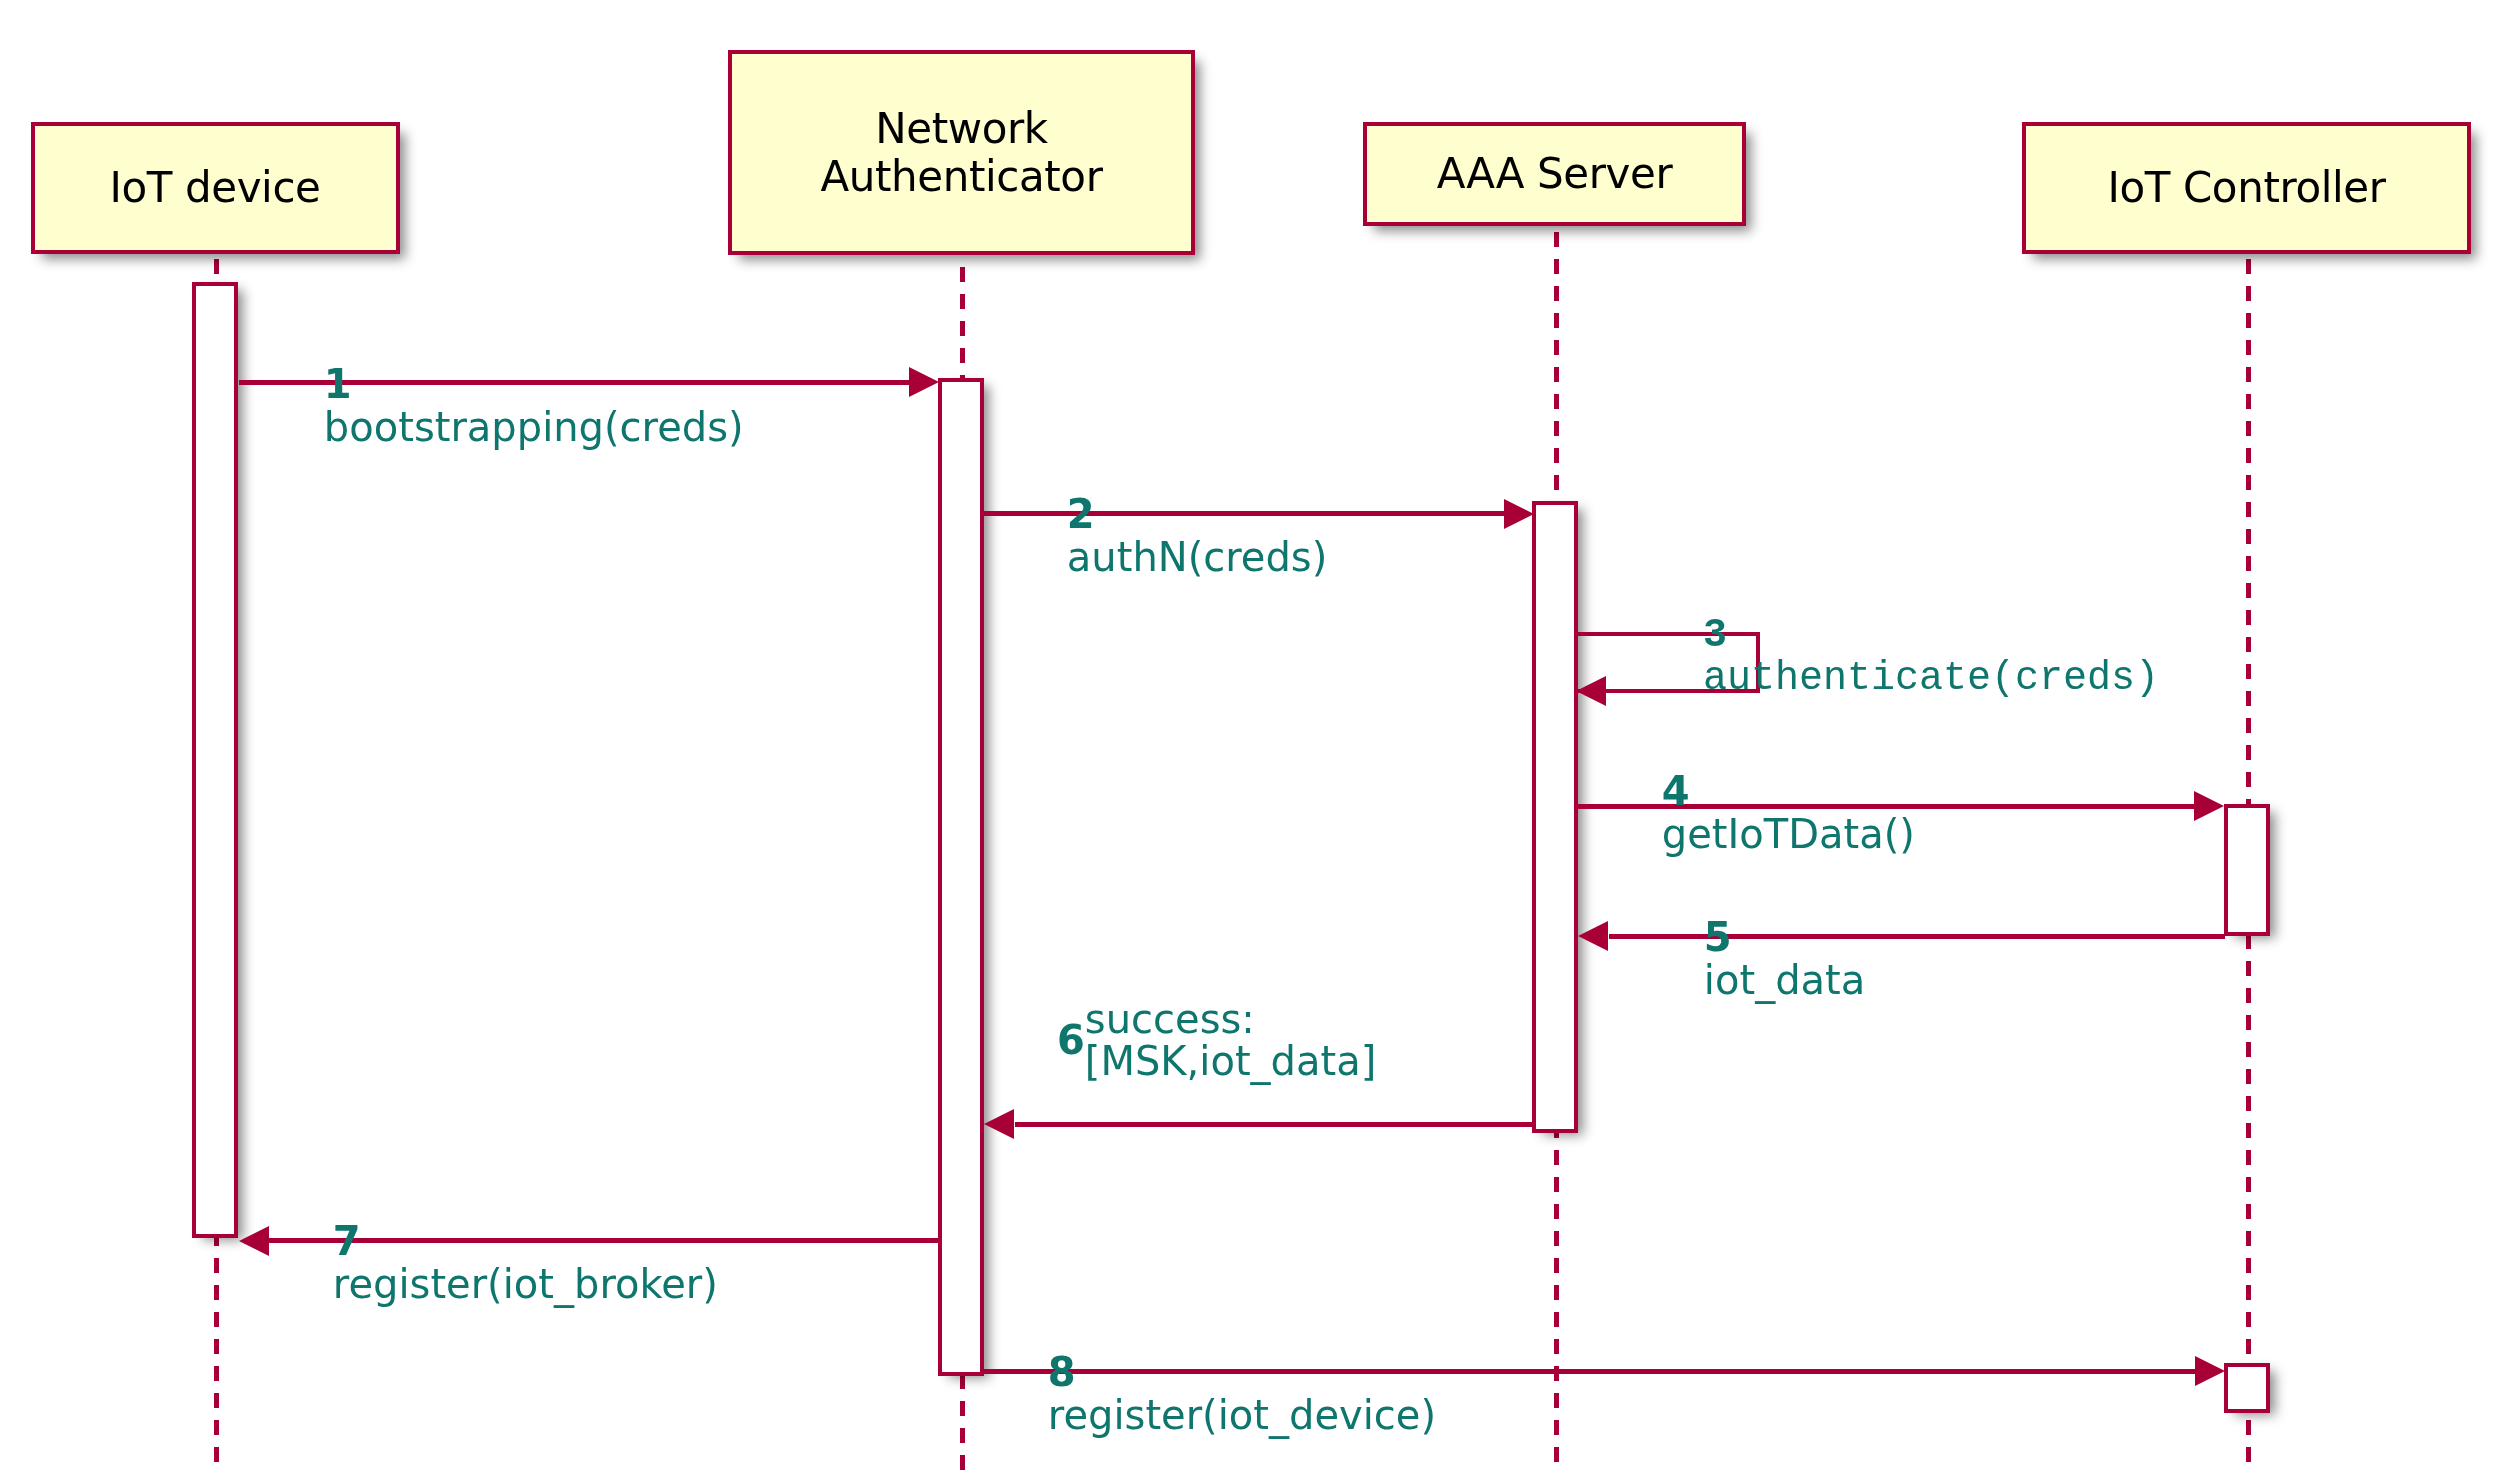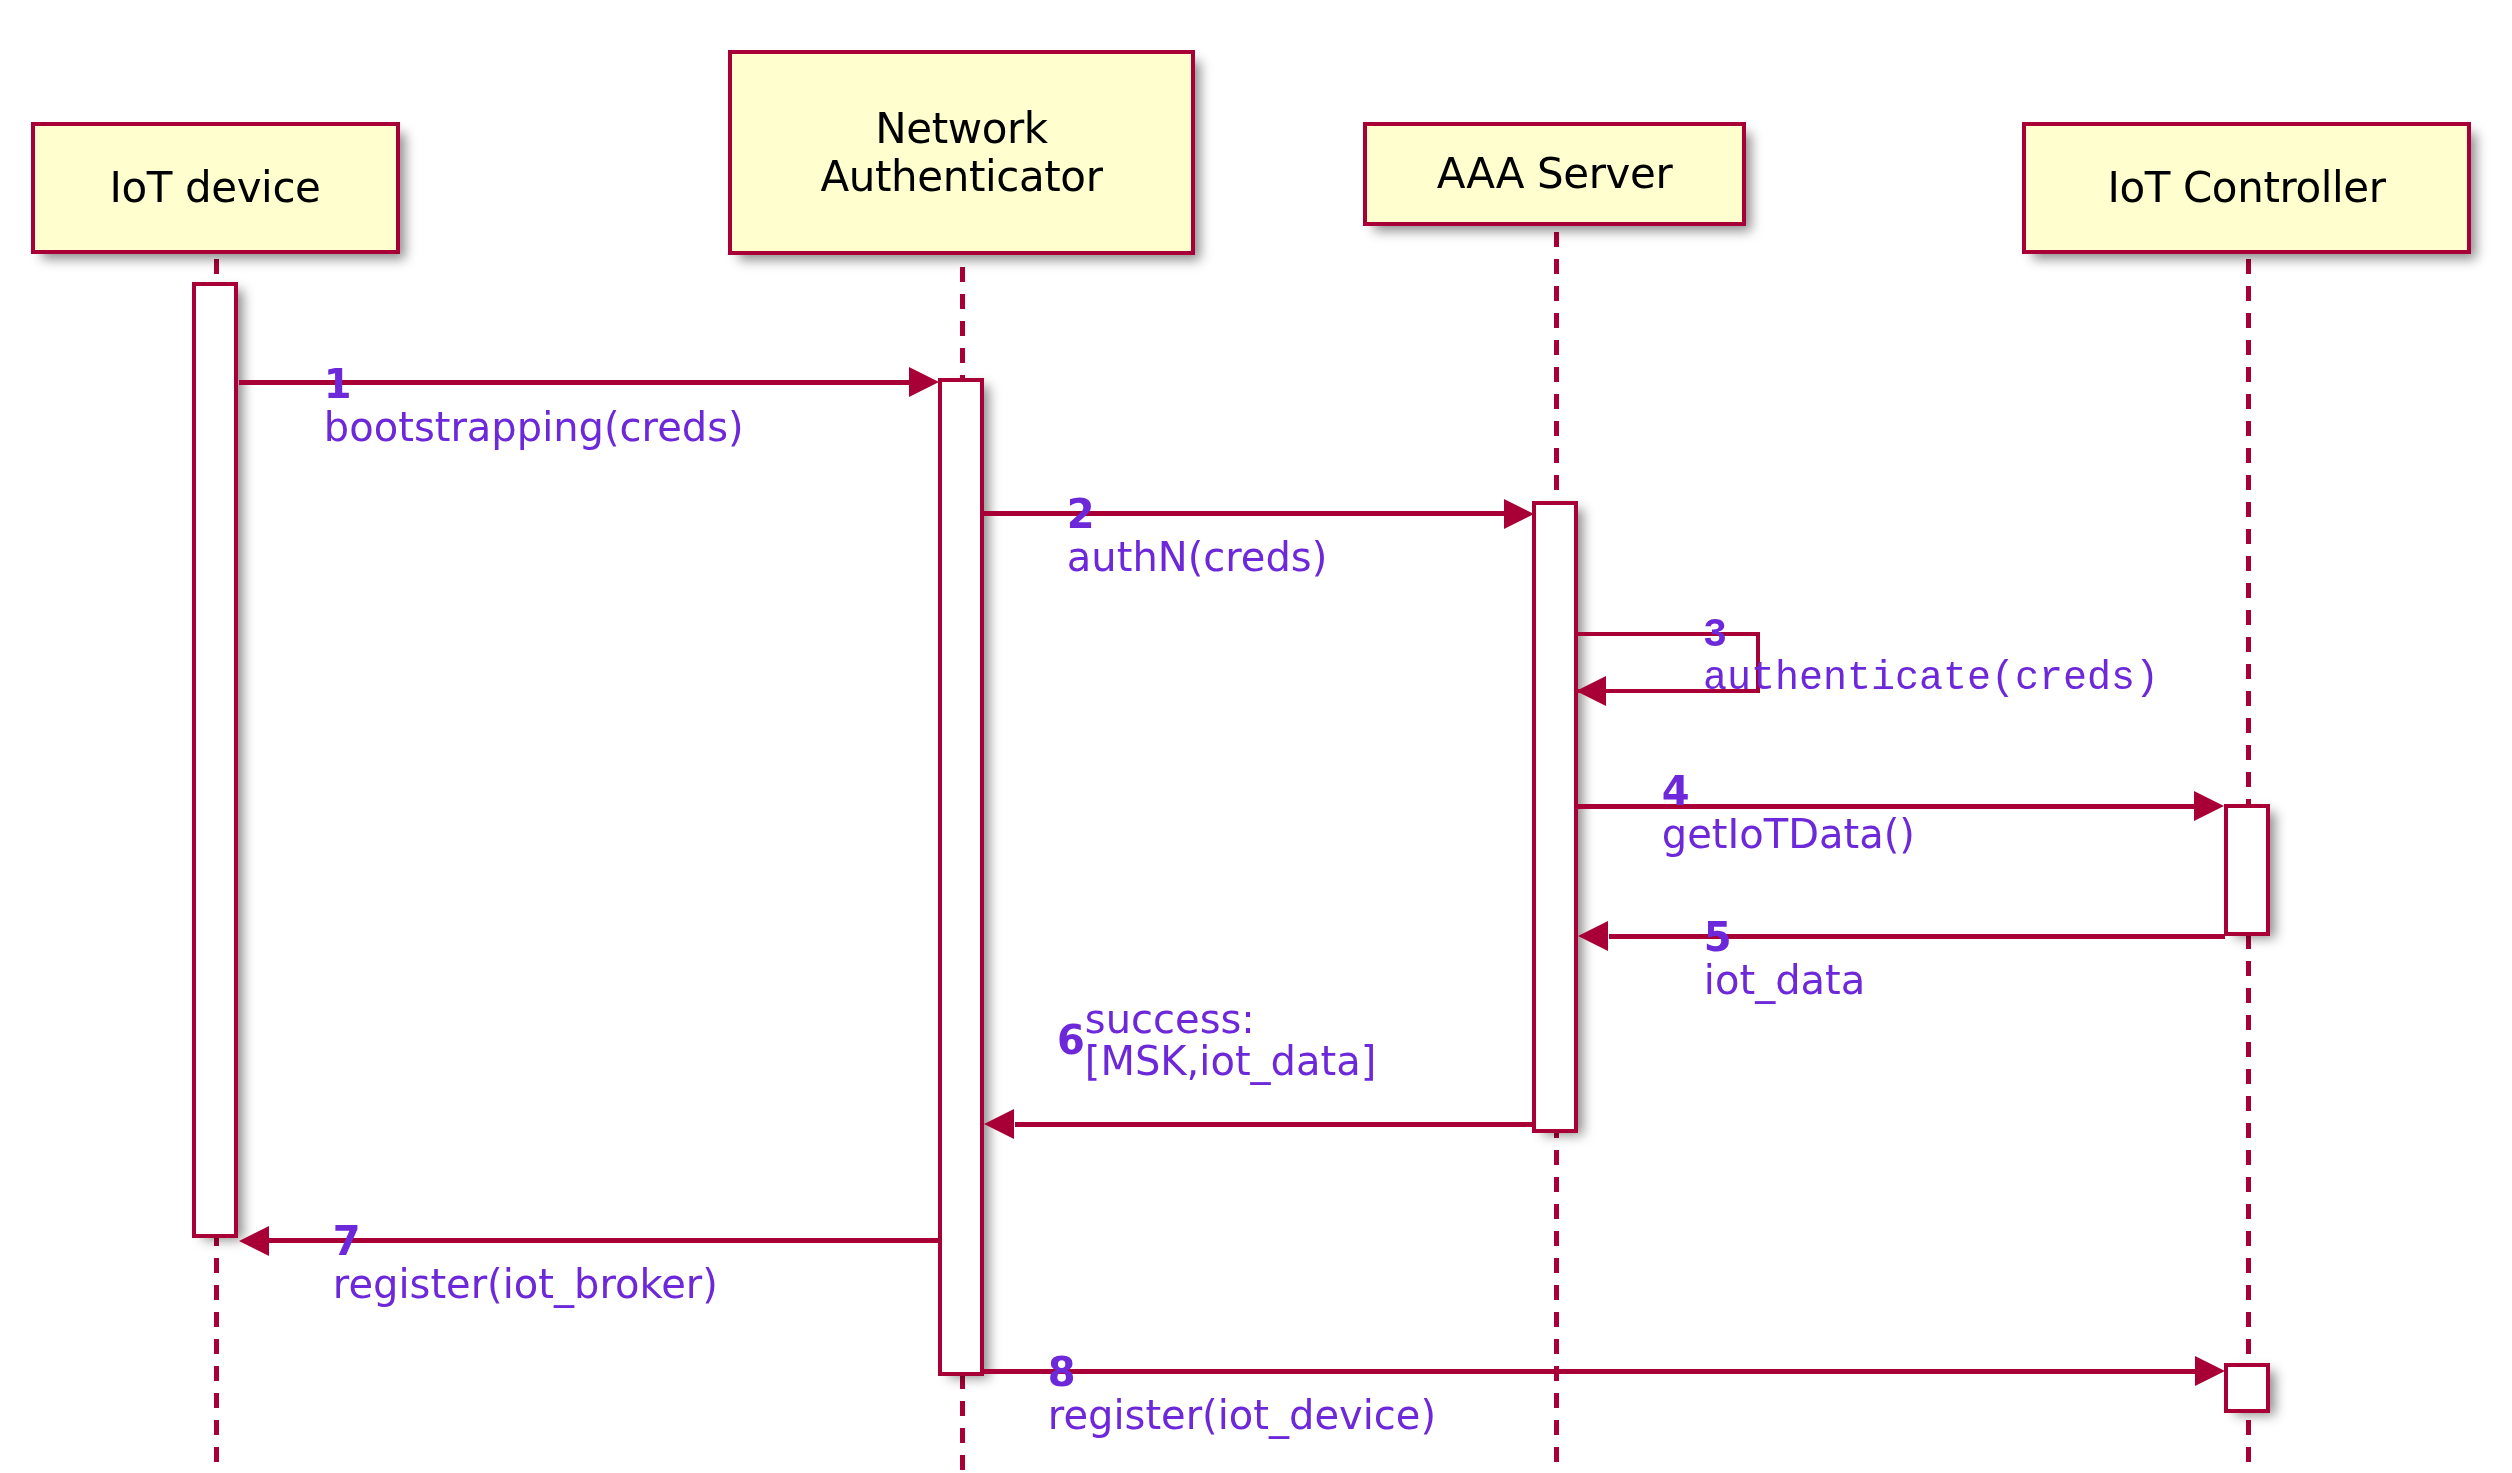--- a/index.html
+++ b/index.html
@@ -53,21 +53,21 @@
     border-bottom:15.2px solid transparent;
     border-right:30.5px solid #A80036;
   }
 
   
   .selfloop{position:absolute;border:4px solid #A80036;border-left:none;box-sizing:border-box;background:transparent;}
 
   
   .msglabel{
     position:absolute;
-    color:#6d28d9;
+    color:#0f766e;
     font-size:40px;
     line-height:1.06;
     white-space:pre;
   }
   .msglabel .num{font-weight:bold;}
   .msglabel.two-line{white-space:normal;}
   .msglabel.two-line .num{
     display:inline-block;vertical-align:middle;
   }
   .stacktxt{display:inline-block;vertical-align:middle;}

